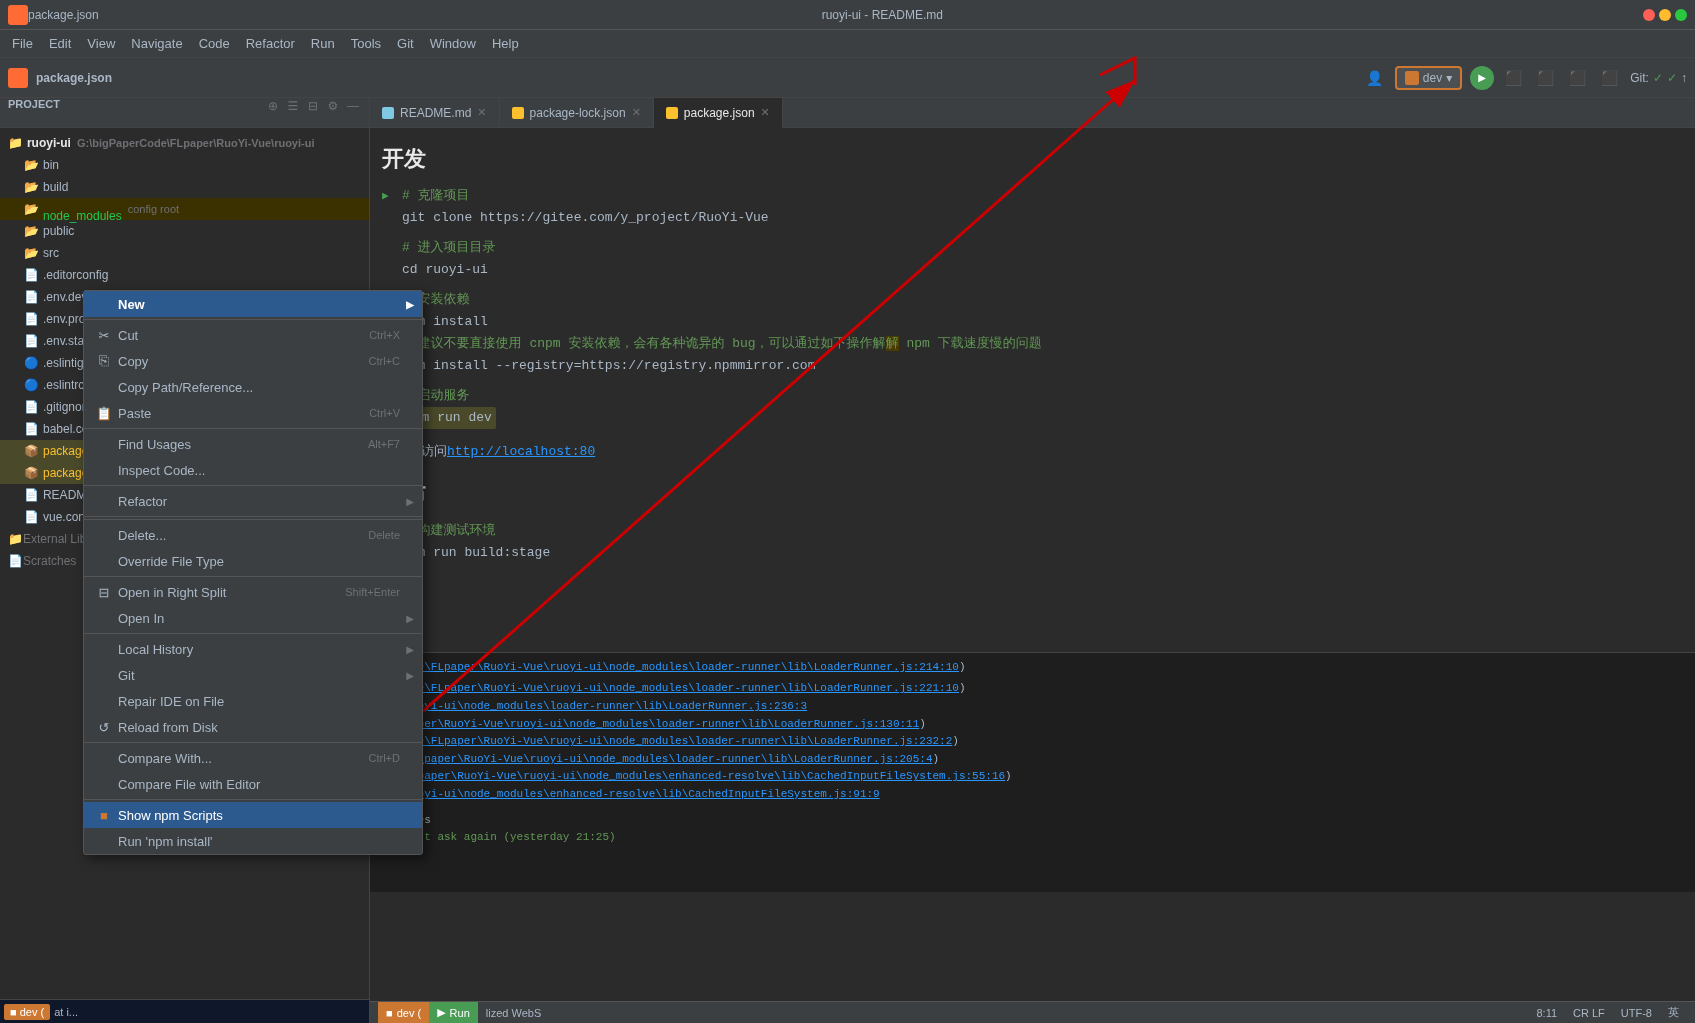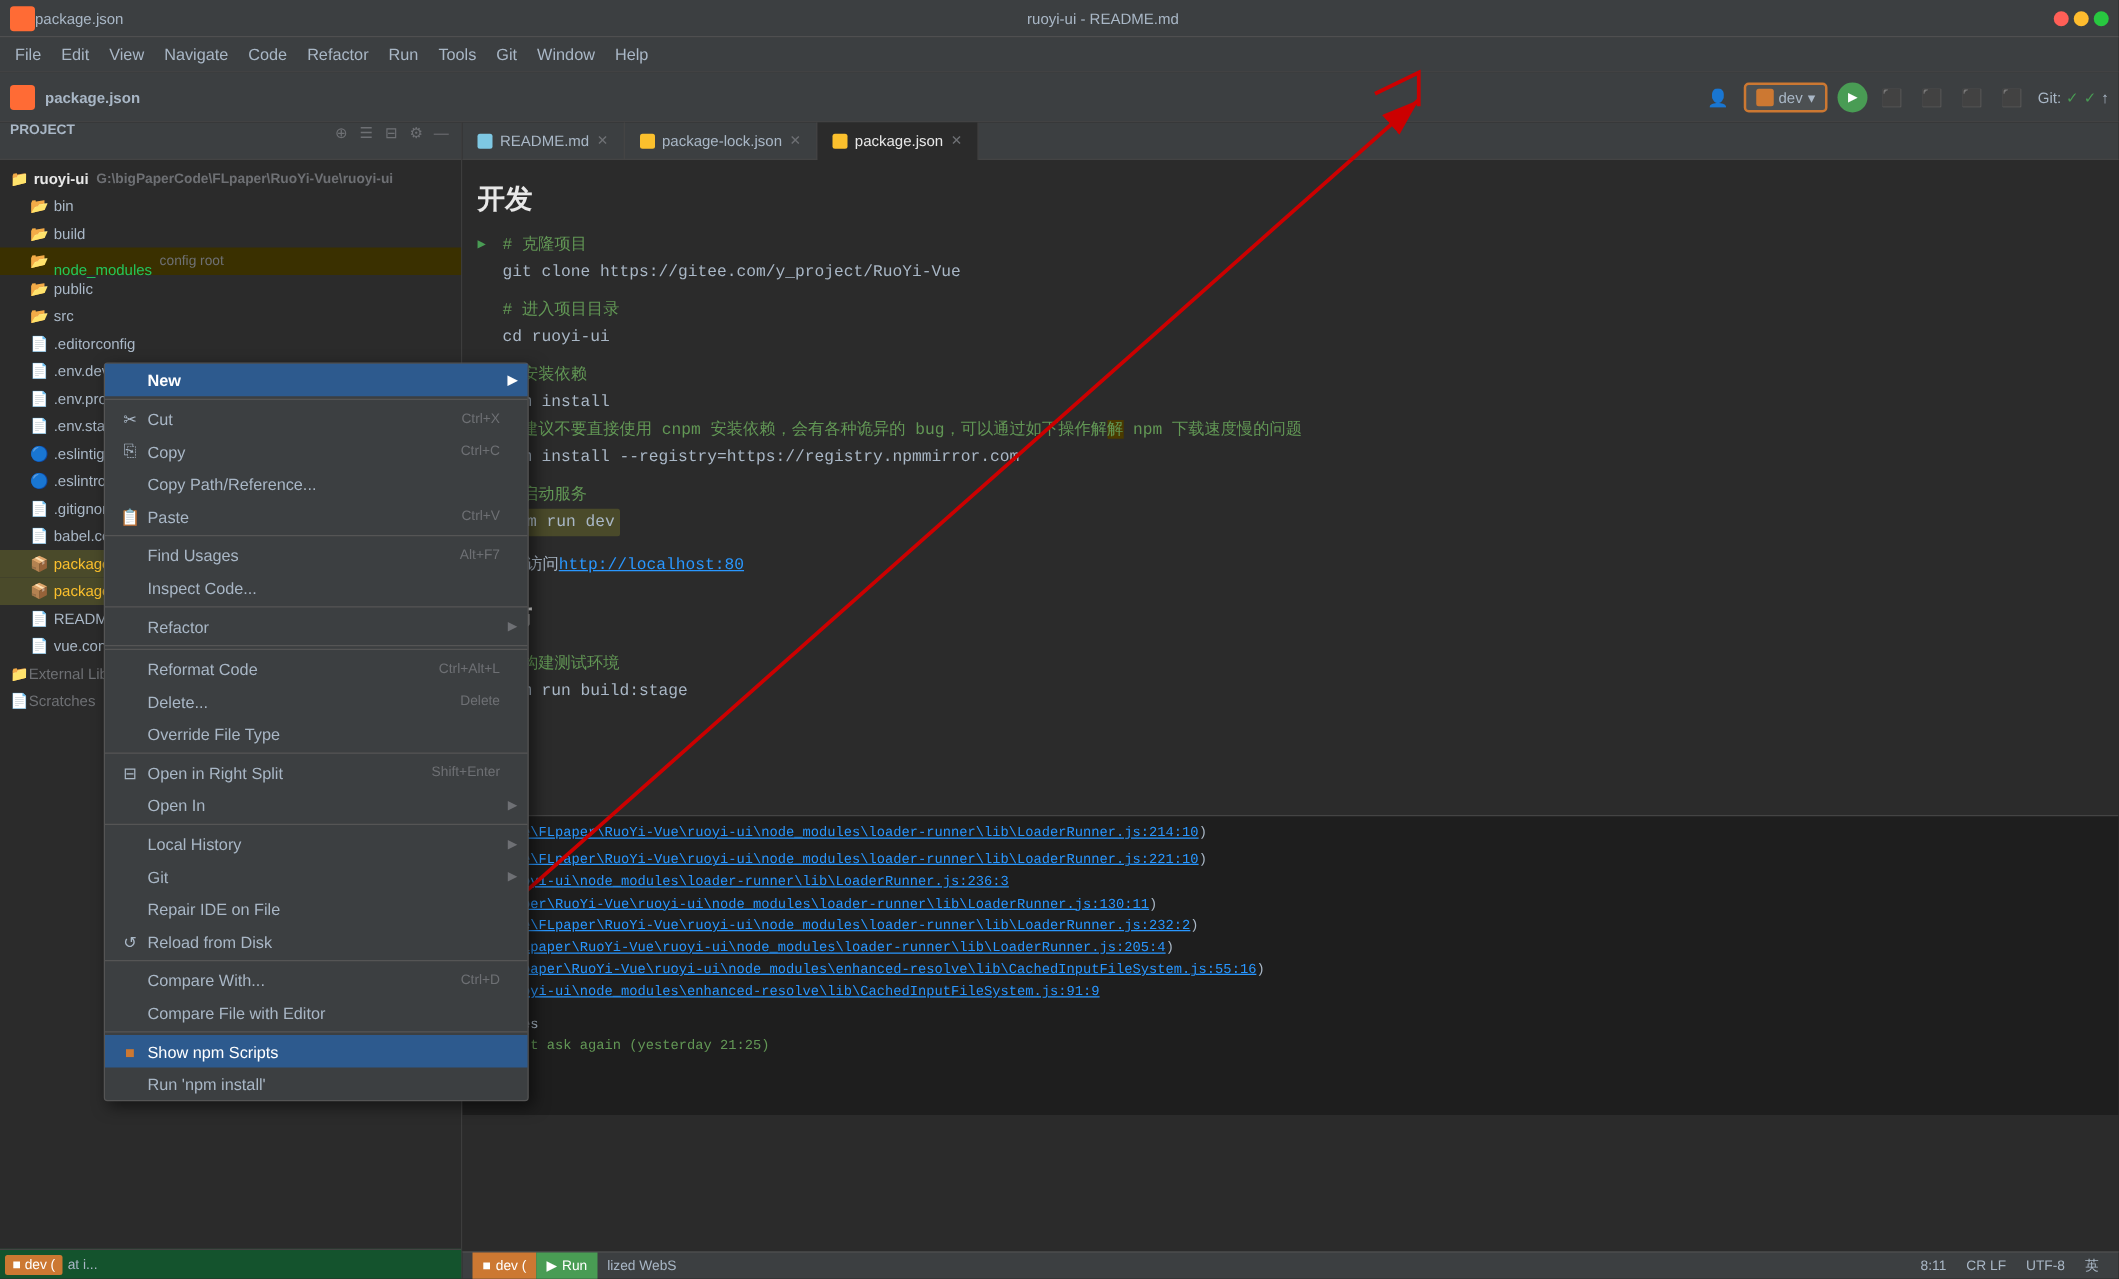--- a/index.html
+++ b/index.html
@@ -554,21 +554,21 @@
         <span>📁</span>
         <span> External Libraries</span>
       </div>
 
       <div class="scratches-item">
         <span>📄</span>
         <span>Scratches</span>
       </div>
     </div>
 
-    <div style="height:24px; background:#14532d; display:flex; align-items:center; padding:4px 4px; font-size:11px; border-top:1px solid #444;">
+    <div style="height:24px; background:#0f172a; display:flex; align-items:center; padding:4px 4px; font-size:11px; border-top:1px solid #444;">
       <span style="background:#cc7832; color:white; padding:2px 6px; border-radius:2px; margin-right:4px;">■ dev (</span>
       <span style="color:#a9b7c6;">at i...</span>
     </div>
   </div>
 
   <div class="editor-area">
 
     <div class="editor-tabs">
       <div class="editor-tab">
         <span class="tab-file-icon readme"></span>
@@ -764,25 +764,20 @@
     <span>Refactor</span>
   </div>
 
   <div class="ctx-separator"></div>
 
 
   <div class="ctx-separator"></div>
 
   <div class="ctx-item">
     <span class="ctx-icon"></span>
-    <span>Reformat Code</span>
-    <span class="shortcut">Ctrl+Alt+L</span>
-  </div>
-  <div class="ctx-item">
-    <span class="ctx-icon"></span>
     <span>Delete...</span>
     <span class="shortcut">Delete</span>
   </div>
   <div class="ctx-item">
     <span class="ctx-icon"></span>
     <span>Override File Type</span>
   </div>
 
   <div class="ctx-separator"></div>
 

